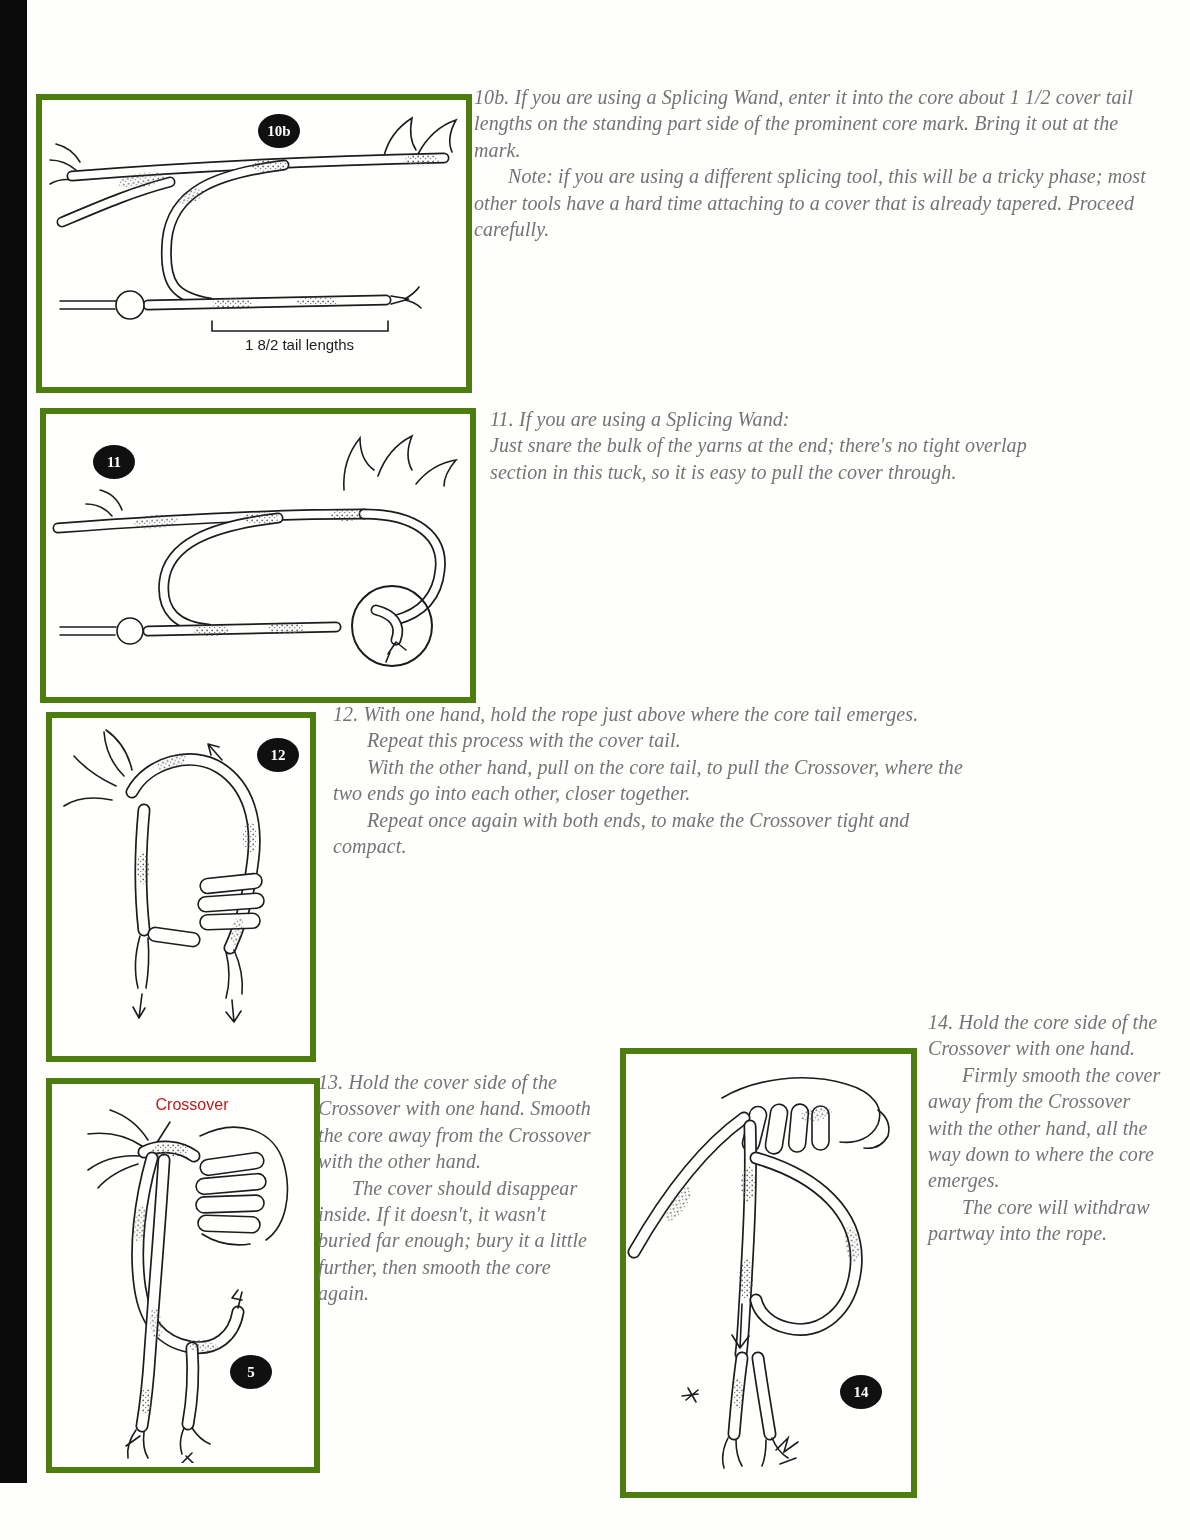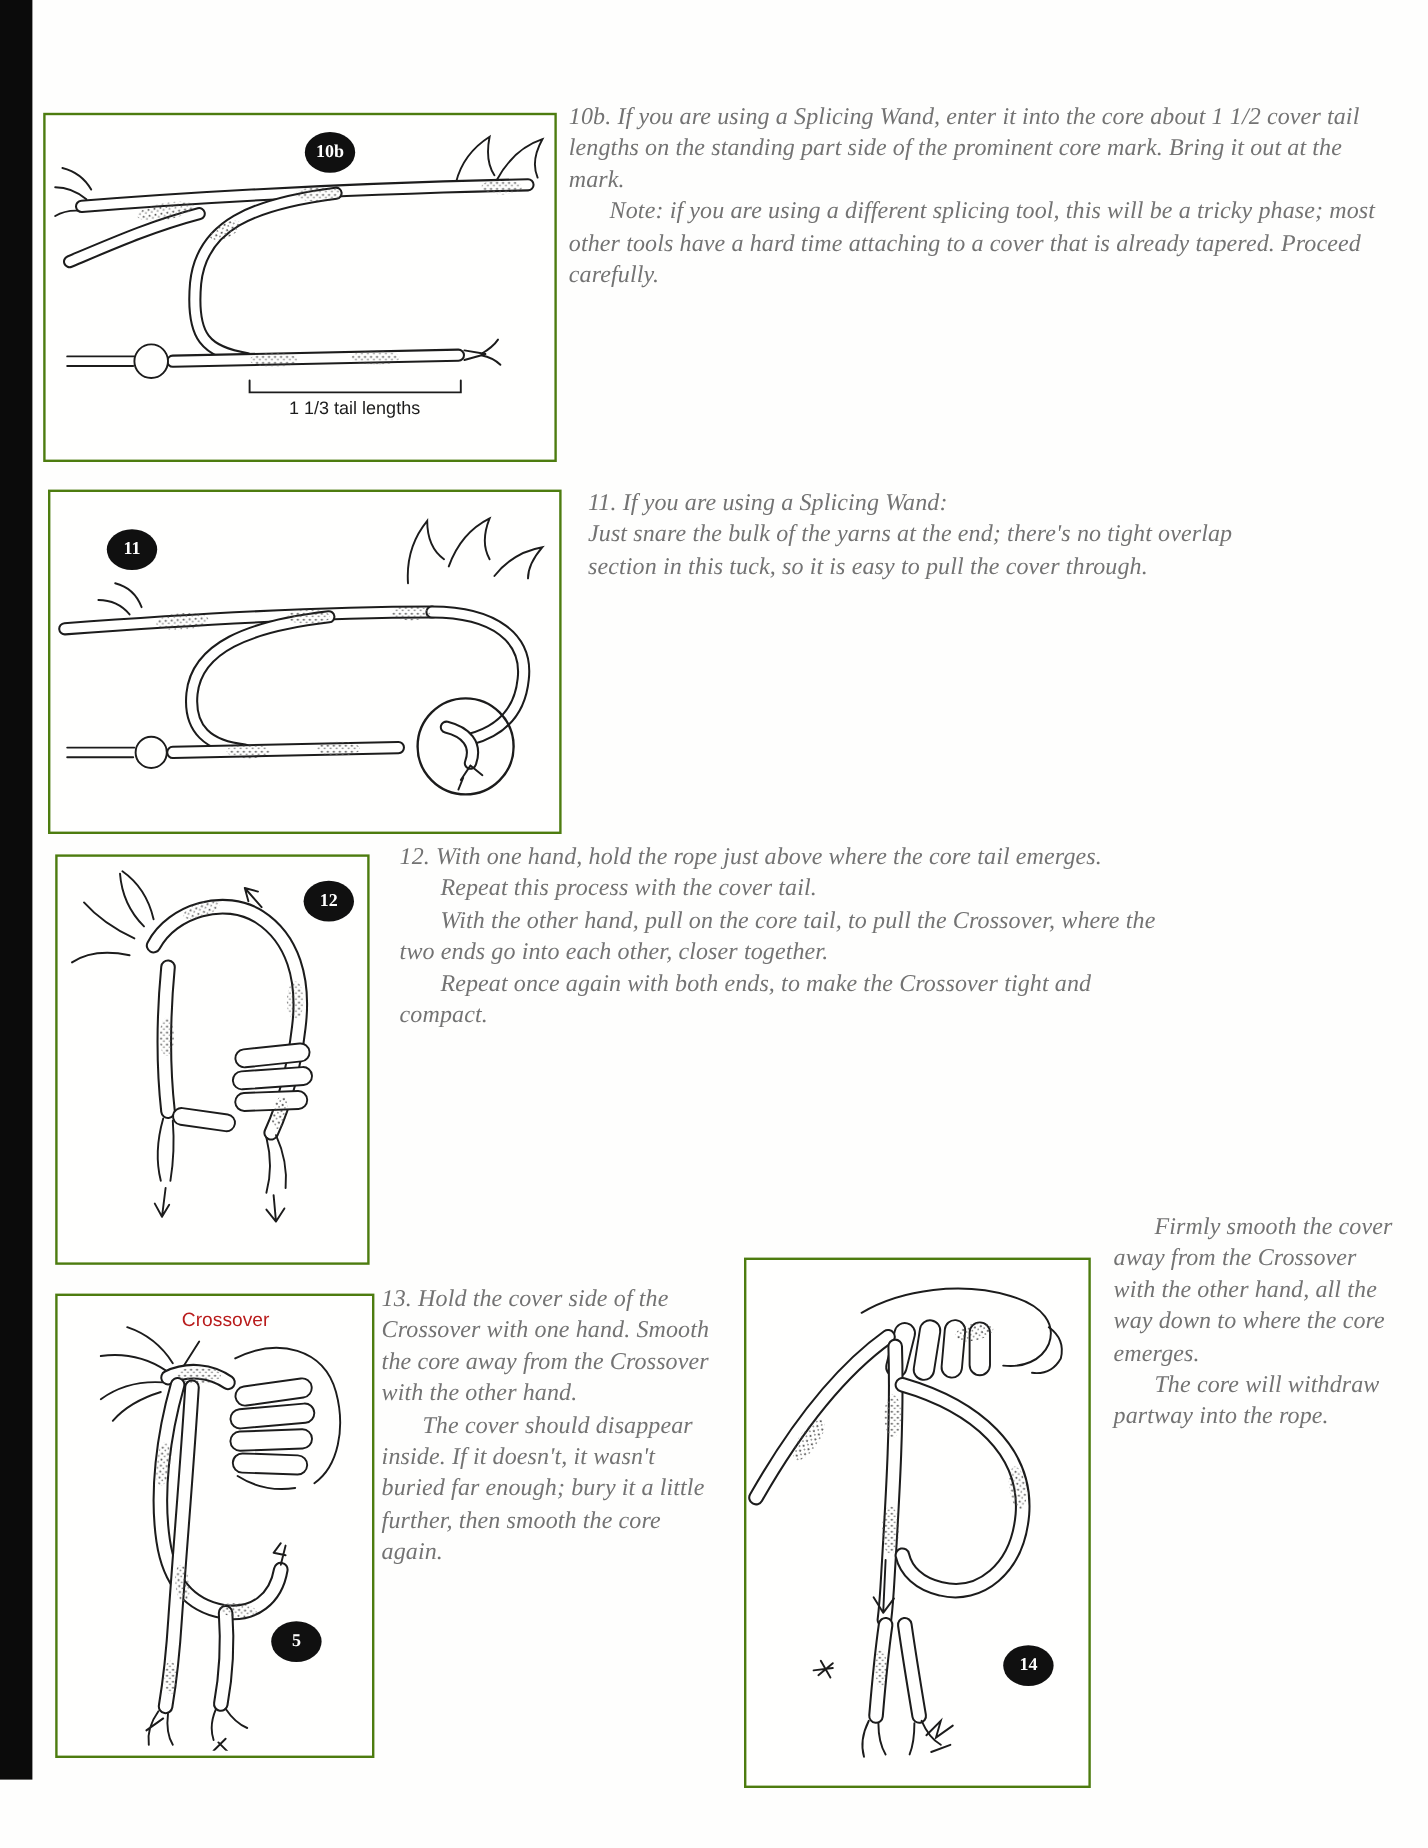--- a/index.html
+++ b/index.html
@@ -1,19 +1,19 @@
 <!DOCTYPE html>
 <html><head>
 <meta charset="utf-8">
 <style>
   html,body { margin:0; padding:0; }
   body { background:#ffffff; }
   .page { position:relative; width:1190px; height:1540px; background:#fefefdf; background:#fefefd; font-family:"Liberation Serif", serif; color:#141414; overflow:hidden; }
   .scan-bar { position:absolute; left:0; top:0; width:27px; height:1483px; background:#0b0b0b; }
-  .figure { position:absolute; border:2px solid #4d7c0f; background:#fffffe; }
+  .figure { position:absolute; border:6px solid #4d7c0f; background:#fffffe; }
   .figure svg { position:absolute; left:0; top:0; }
   .badge { position:absolute; min-width:34px; height:34px; padding:0 4px; border-radius:50%; background:#101010; color:#ffffff;
            display:flex; align-items:center; justify-content:center; font-weight:bold; font-size:15px;
            font-family:"Liberation Serif", serif; }
   .txt { position:absolute; font-style:italic; font-size:20px; line-height:1.32; letter-spacing:0.1px; color:#737373; }
   .txt p { margin:0; text-indent:1.7em; }
   .txt p.np { text-indent:0; }
   .sub { margin-left:30px; margin-top:6px; }
   .caption { position:absolute; font-family:"Liberation Sans", sans-serif; font-size:15px; color:#1c1c1c; text-align:center; }
   .flabel { position:absolute; font-family:"Liberation Sans", sans-serif; font-size:16px; color:#b91c1c; text-align:center; }
@@ -59,21 +59,21 @@
       <circle class="ring" cx="88" cy="205" r="14"></circle>
       <ellipse class="stip" cx="100" cy="80" rx="24" ry="7" fill="url(#stip)" transform="rotate(-10 100 80)"></ellipse>
       <ellipse class="stip" cx="228" cy="66" rx="20" ry="6" fill="url(#stip)"></ellipse>
       <ellipse class="stip" cx="380" cy="60" rx="17" ry="6" fill="url(#stip)"></ellipse>
       <ellipse class="stip" cx="150" cy="96" rx="14" ry="6" fill="url(#stip)" transform="rotate(-25 150 96)"></ellipse>
       <ellipse class="stip" cx="190" cy="204" rx="20" ry="6" fill="url(#stip)"></ellipse>
       <ellipse class="stip" cx="275" cy="202" rx="20" ry="6" fill="url(#stip)"></ellipse>
       <path class="thin" d="M170,221 v10 h176 v-10"></path>
     </svg>
     <div class="badge" style="left:216px; top:14px;">10b</div>
-    <div class="caption" style="left:160px; top:236px; width:195px;">1 1/3 tail lengths</div>
+    <div class="caption" style="left:160px; top:236px; width:195px;">1 8/2 tail lengths</div>
   </div>
 
   <div class="txt" style="left:474px; top:84px; width:690px;">
     <p class="np">10b. If you are using a Splicing Wand, enter it into the core about 1 1/2 cover tail lengths on the standing part side of the prominent core mark. Bring it out at the mark.</p>
     <p>Note: if you are using a different splicing tool, this will be a tricky phase; most other tools have a hard time attaching to a cover that is already tapered. Proceed carefully.</p>
   </div>
 
   <div class="figure" style="left:40px; top:408px; width:424px; height:283px;">
     <svg width="420" height="279" viewBox="0 0 420 279">
       <path class="thin" d="M298,76 q-2,-30 16,-52 q0,22 14,32 M332,62 q10,-28 34,-40 q-8,20 0,34 M370,70 q16,-20 40,-24 q-12,14 -12,26"></path>
@@ -199,18 +199,19 @@
       <ellipse class="stip" cx="122" cy="130" rx="7" ry="18" fill="url(#stip)"></ellipse>
       <ellipse class="stip" cx="120" cy="225" rx="7" ry="20" fill="url(#stip)"></ellipse>
       <ellipse class="stip" cx="226" cy="190" rx="7" ry="18" fill="url(#stip)" transform="rotate(-8 226 190)"></ellipse>
       <ellipse class="stip" cx="112" cy="340" rx="5" ry="16" fill="url(#stip)"></ellipse>
       <ellipse class="stip" cx="190" cy="60" rx="16" ry="7" fill="url(#stip)" transform="rotate(-12 190 60)"></ellipse>
     </svg>
     <div class="badge" style="left:214px; top:321px;">14</div>
   </div>
 
   <div class="txt" style="left:928px; top:1009px; width:242px;">
+    <p class="np">14. Hold the core side of the Crossover with one hand.</p>
     <p>Firmly smooth the cover away from the Crossover with the other hand, all the way down to where the core emerges.</p>
     <p>The core will withdraw partway into the rope.</p>
   </div>
 
   <div class="footer">Working Rope Book 5</div>
 </div>
 
 </body></html>

